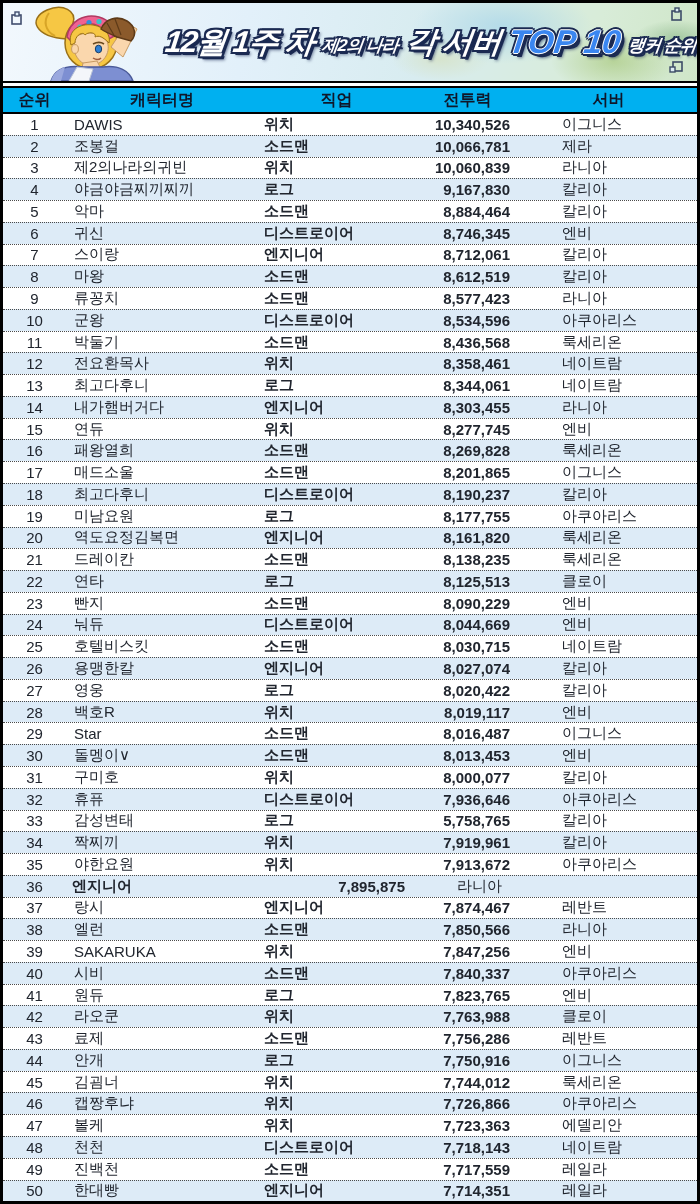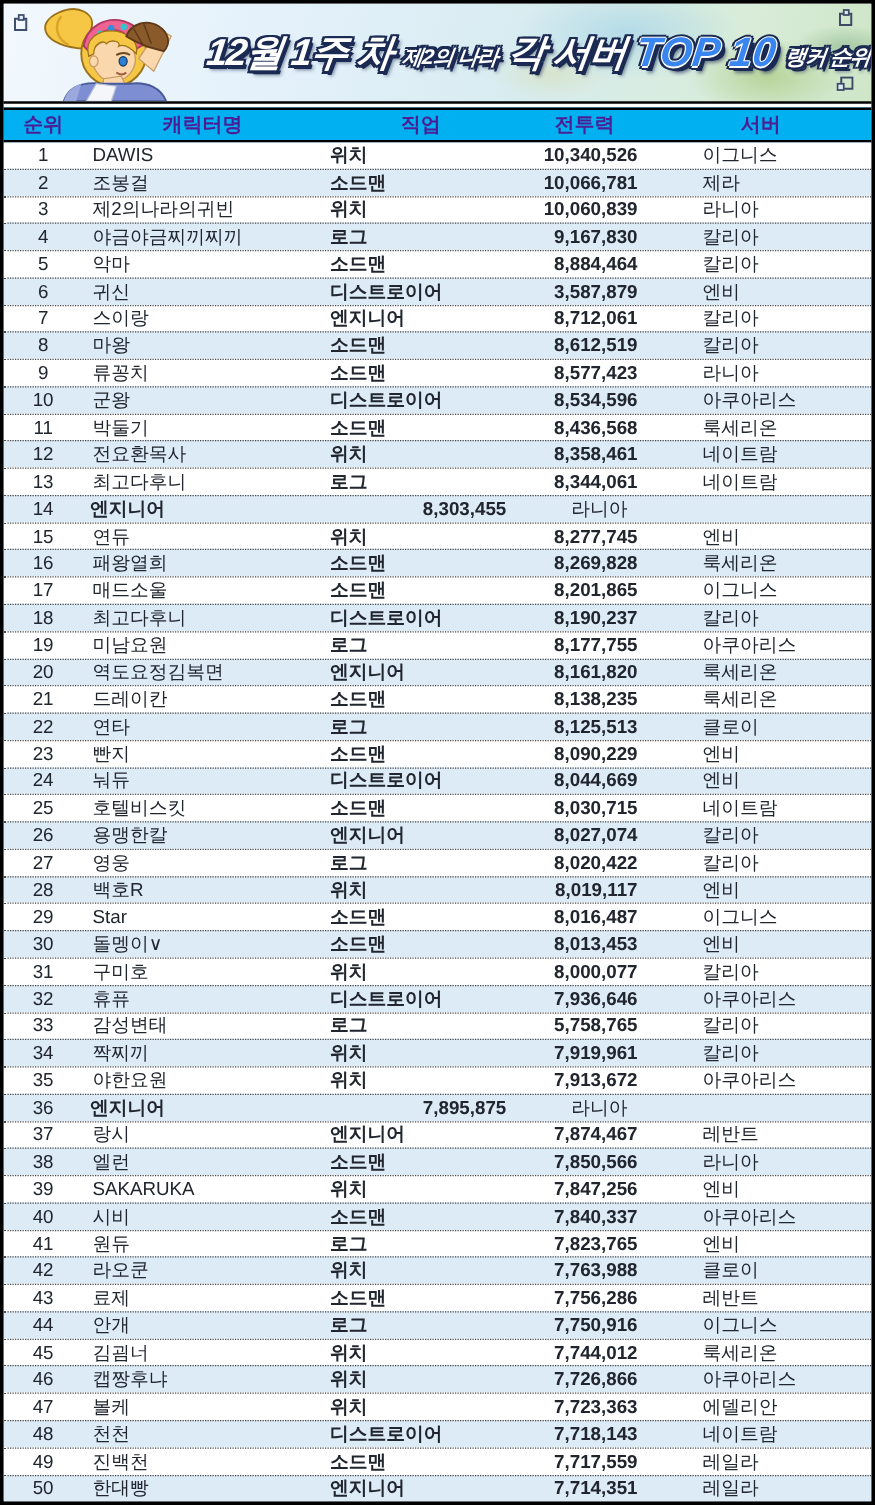--- a/index.html
+++ b/index.html
@@ -30,21 +30,21 @@
       -3px 0 var(--outline),3px 0 var(--outline),0 -3px var(--outline),0 3px var(--outline),
       -2px -2px var(--outline),2px 2px var(--outline),-2px 2px var(--outline),2px -2px var(--outline),
       4px 4px 0 var(--outline),5px 5px 3px rgba(20,35,80,.55);}
   .corner-ic{position:absolute;opacity:.85;}
 
   
   .gap{height:3px;background:#fff;flex:0 0 auto;}
   .thead{flex:0 0 auto;height:24px;background:var(--header-bg);
     border-top:2px solid #000;border-bottom:2px solid #000;
     display:grid;grid-template-columns:63px 192px 157px 105px 177px;
-    align-items:center;font-weight:700;font-size:16px;color:#4c1d95;text-align:center;}
+    align-items:center;font-weight:700;font-size:16px;color:#0f172a;text-align:center;}
   .tbody{flex:1 1 auto;display:flex;flex-direction:column;}
   .row{flex:1 1 auto;display:grid;grid-template-columns:63px 192px 157px 105px 177px;
     align-items:center;font-size:15px;color:#20252e;background:#fff;}
   .row:nth-child(even){background:var(--alt-row-bg);}
   .row + .row{border-top:1px dotted #4a4a4a;}
   .c-rank{text-align:center;}
   .c-name{padding-left:8px;}
   .c-job{padding-left:6px;font-weight:bold;}
   .c-power{text-align:right;padding-right:10px;font-variant-numeric:tabular-nums;font-weight:bold;}
   .c-server{padding-left:42px;}
@@ -159,21 +159,21 @@
       <div class="c-name">악마</div>
       <div class="c-job">소드맨</div>
       <div class="c-power">8,884,464</div>
       <div class="c-server">칼리아</div>
     </div>
 
     <div class="row">
       <div class="c-rank">6</div>
       <div class="c-name">귀신</div>
       <div class="c-job">디스트로이어</div>
-      <div class="c-power">3,587,879</div>
+      <div class="c-power">8,746,345</div>
       <div class="c-server">엔비</div>
     </div>
 
     <div class="row">
       <div class="c-rank">7</div>
       <div class="c-name">스이랑</div>
       <div class="c-job">엔지니어</div>
       <div class="c-power">8,712,061</div>
       <div class="c-server">칼리아</div>
     </div>
@@ -221,20 +221,21 @@
     <div class="row">
       <div class="c-rank">13</div>
       <div class="c-name">최고다후니</div>
       <div class="c-job">로그</div>
       <div class="c-power">8,344,061</div>
       <div class="c-server">네이트람</div>
     </div>
 
     <div class="row">
       <div class="c-rank">14</div>
+      <div class="c-name">내가햄버거다</div>
       <div class="c-job">엔지니어</div>
       <div class="c-power">8,303,455</div>
       <div class="c-server">라니아</div>
     </div>
 
     <div class="row">
       <div class="c-rank">15</div>
       <div class="c-name">연듀</div>
       <div class="c-job">위치</div>
       <div class="c-power">8,277,745</div>

